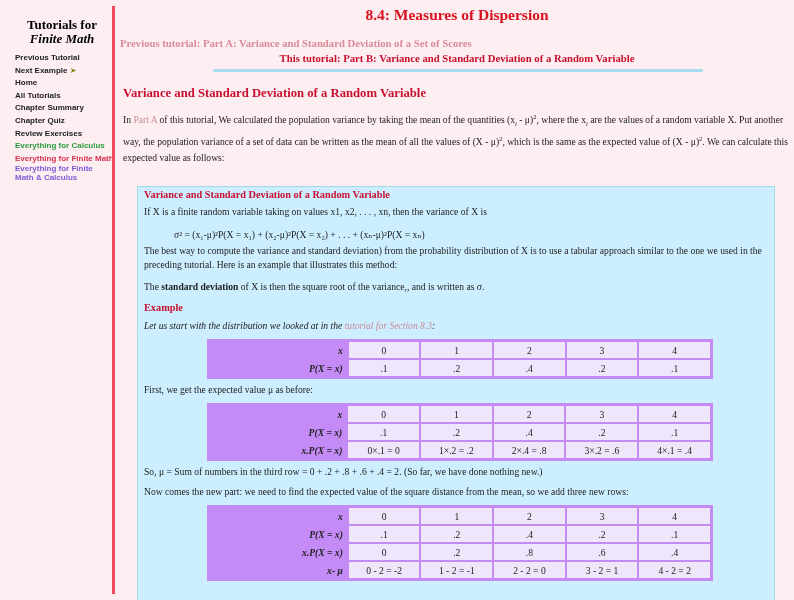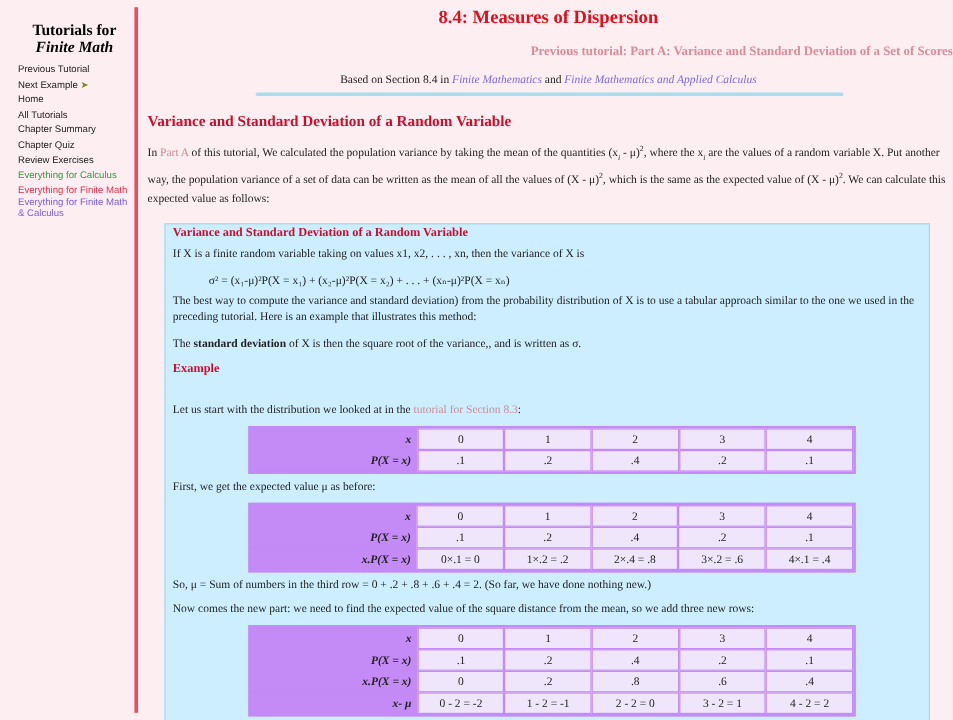--- a/index.html
+++ b/index.html
@@ -11,38 +11,38 @@
     position:relative;
   }
   #sidebar {
     position:absolute; left:0; top:0; width:110px;
   }
   .sb-title {
     text-align:center; color:#000000; font-weight:bold;
     font-size:13px; line-height:14px; margin-top:18px; margin-left:14px;
   }
   .sb-title .it { font-style:italic; }
-  .sb-nav { margin-top:6px; font-family:"Liberation Sans", "DejaVu Sans", sans-serif; font-size:8px; }
+  .sb-nav { margin-top:6px; font-family:"Liberation Sans", "DejaVu Sans", sans-serif; font-size:8px;font-weight:bold; }
   .sb-item { display:block; padding-left:15px; line-height:12.6px; color:#222; cursor:pointer; white-space:nowrap; }
   .sb-item.green { color:#2a9d3c; }
   .sb-item.red { color:#d9304f; }
   .sb-item.purple { color:#7b5bd6; line-height:8.5px; }
   .sb-item .arrow { color:#7a8a20; font-size:8px; }
   #divider {
     position:absolute; left:112px; top:6px; width:3px; height:588px; background:#ef4a5e;
   }
   #main {
     position:absolute; left:120px; top:0; width:674px;
   }
   .h1 {
     text-align:center; color:#d8121e; font-weight:bold; font-size:15.5px;
     margin-top:6px; height:20px;
   }
   .prev-tut {
-    text-align:right; color:#d98c98; font-weight:bold; font-size:10.7px; margin-top:11px;
+    text-align:left; color:#d98c98; font-weight:bold; font-size:10.7px; margin-top:11px;
     cursor:pointer;
   }
   .this-tut {
     text-align:center; color:#c8102e; font-weight:bold; font-size:10.7px; margin-top:3px;
   }
   .based {
     text-align:center; font-size:9.6px; margin-top:12px; color:#222;
   }
   .based .lnk { color:#7b6bd6; font-style:italic; cursor:pointer; }
   .hr-blue {
@@ -105,42 +105,40 @@
     <span class="sb-item red">Everything for Finite Math</span>
     <span class="sb-item purple" style="white-space:normal;width:95px;">Everything for Finite Math &amp; Calculus</span>
   </div>
 </div>
 
 <div id="divider"></div>
 
 <div id="main">
   <div class="h1">8.4: Measures of Dispersion</div>
   <div class="prev-tut">Previous tutorial: Part A: Variance and Standard Deviation of a Set of Scores</div>
-  <div class="based">
-    <span>Based on Section 8.4 in </span><span class="lnk">Finite Mathematics</span><span> and </span><span class="lnk">Finite Mathematics and Applied Calculus</span>
-  </div>
+  <div class="this-tut">This tutorial: Part B: Variance and Standard Deviation of a Random Variable</div>
   <div class="hr-blue"></div>
 
   <div class="h2">Variance and Standard Deviation of a Random Variable</div>
 
   <div class="intro">
     <span>In </span><span class="lnk">Part A</span><span> of this tutorial, We calculated the population variance by taking the mean of the quantities (x</span><sub class="i">i</sub><span> - μ)</span><sup>2</sup><span>, where the x</span><sub class="i">i</sub><span> are the values of a random variable X. Put another way, the population variance of a set of data can be written as the mean of all the values of (X - μ)</span><sup>2</sup><span>, which is the same as the expected value of (X - μ)</span><sup>2</sup><span>. We can calculate this expected value as follows:</span>
   </div>
 
   <div class="box">
     <div class="box-inner">
       <div class="box-title">Variance and Standard Deviation of a Random Variable</div>
       <div class="para">If X is a finite random variable taking on values x1, x2, . . . , xn, then the variance of X is</div>
       <div class="formula">σ² = (x₁-μ)²P(X = x₁) + (x₂-μ)²P(X = x₂) + . . . + (xₙ-μ)²P(X = xₙ)</div>
       <div class="para" style="margin-top:4px;">The best way to compute the variance and standard deviation) from the probability distribution of X is to use a tabular approach similar to the one we used in the preceding tutorial. Here is an example that illustrates this method:</div>
       <div class="para" style="margin-top:8px;">
         <span>The </span><span class="b">standard deviation</span><span> of X is then the square root of the variance,, and is written as σ.</span>
       </div>
       <div class="example">Example</div>
-      <div class="para" style="margin-top:22px;">
+      <div class="para" style="margin-top:6px;font-style:italic;">
         <span>Let us start with the distribution we looked at in the </span><span class="lnk">tutorial for Section 8.3</span><span>:</span>
       </div>
 
       <table class="dist" style="margin-top:6px;">
         <tbody>
             <tr>
           <td class="hdr">x</td>
           <td class="val">0</td>
           <td class="val">1</td>
           <td class="val">2</td>

